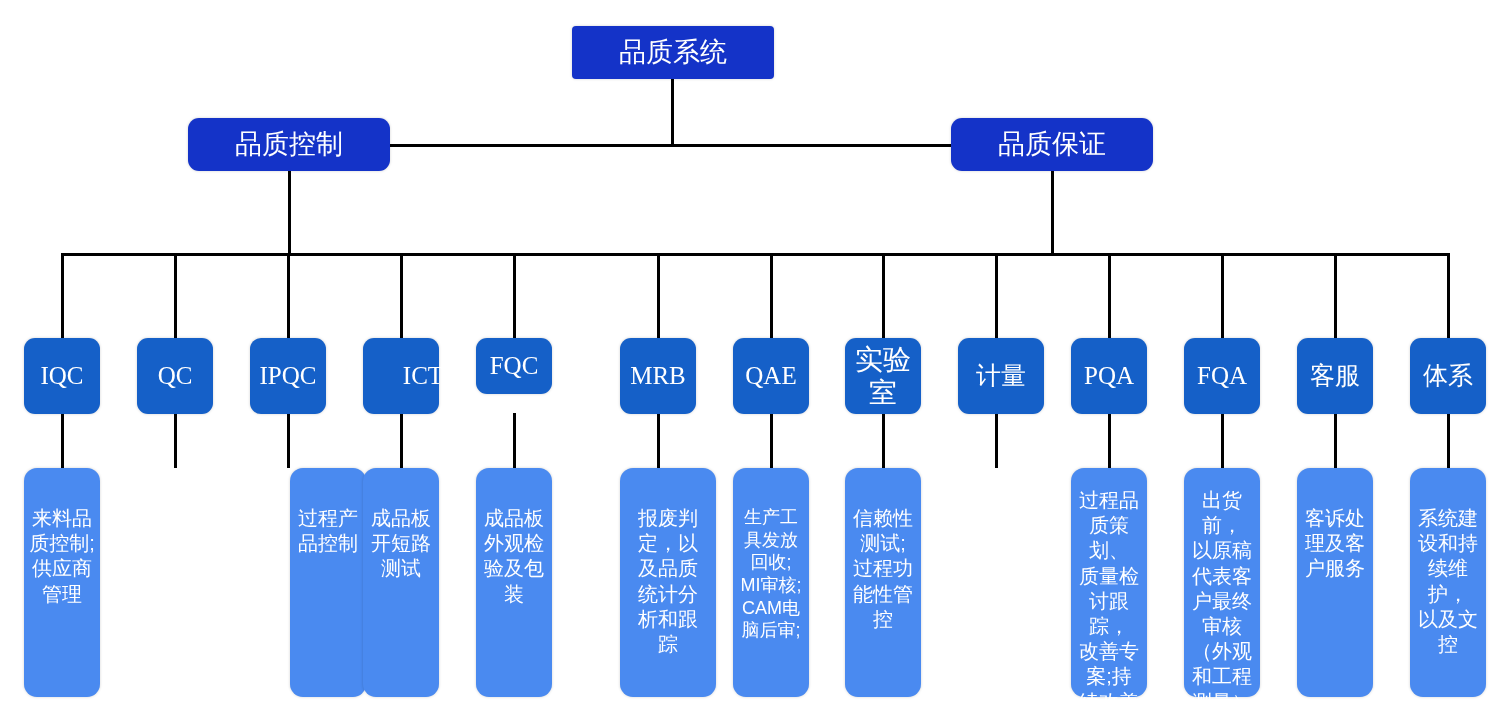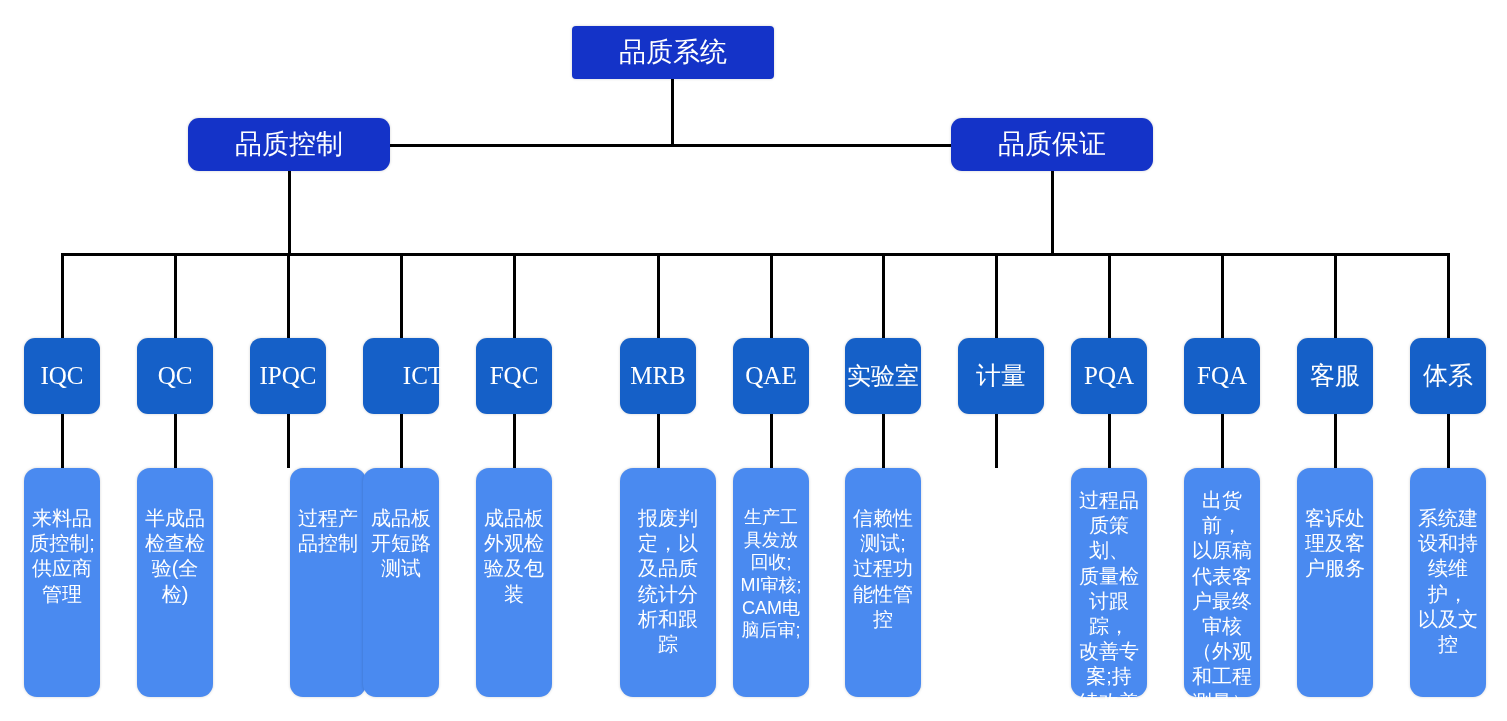--- a/index.html
+++ b/index.html
@@ -107,38 +107,34 @@
 
   <div class="node lvl1" style="left:572px; top:26px; width:202px; height:53px;">品质系统</div>
 
   <div class="node lvl2" style="left:188px; top:118px; width:202px; height:53px;">品质控制</div>
   <div class="node lvl2" style="left:951px; top:118px; width:202px; height:53px;">品质保证</div>
 
   <div class="node lvl3" style="left:24px; top:338px; width:76px; height:76px;">IQC</div>
   <div class="node lvl3" style="left:137px; top:338px; width:76px; height:76px;">QC</div>
   <div class="node lvl3" style="left:250px; top:338px; width:76px; height:76px;">IPQC</div>
   <div class="node lvl3" style="left:363px; top:338px; width:76px; height:76px;padding-left:44px;">ICT</div>
-  <div class="node lvl3" style="left:476px; top:338px; width:76px; height:76px;">FQC</div>
+  <div class="node lvl3" style="left:476px; top:338px; width:76px; height:56px;">FQC</div>
   <div class="node lvl3" style="left:620px; top:338px; width:76px; height:76px;">MRB</div>
   <div class="node lvl3" style="left:733px; top:338px; width:76px; height:76px;">QAE</div>
-  <div class="node lvl3 cjk" style="left:845px; top:338px; width:76px; height:76px; font-size:24px;">实验室</div>
+  <div class="node lvl3 cjk" style="left:845px; top:338px; width:76px; height:76px; font-size:28px;">实验室</div>
   <div class="node lvl3 cjk" style="left:958px; top:338px; width:86px; height:76px;">计量</div>
   <div class="node lvl3" style="left:1071px; top:338px; width:76px; height:76px;">PQA</div>
   <div class="node lvl3" style="left:1184px; top:338px; width:76px; height:76px;">FQA</div>
   <div class="node lvl3 cjk" style="left:1297px; top:338px; width:76px; height:76px;">客服</div>
   <div class="node lvl3 cjk" style="left:1410px; top:338px; width:76px; height:76px;">体系</div>
 
   <div class="node lvl4" style="left:24px; top:468px; width:76px; height:229px;">来料品
 质控制;
 供应商
 管理</div>
-  <div class="node lvl4" style="left:137px; top:468px; width:76px; height:229px;">半成品
-检查检
-验(全
-检)</div>
   <div class="node lvl4" style="left:250px; top:468px; width:76px; height:229px;margin-left:40px;">过程产
 品控制</div>
   <div class="node lvl4" style="left:363px; top:468px; width:76px; height:229px;">成品板
 开短路
 测试</div>
   <div class="node lvl4" style="left:476px; top:468px; width:76px; height:229px;">成品板
 外观检
 验及包
 装</div>
   <div class="node lvl4" style="left:620px; top:468px; width:96px; height:229px;">报废判

